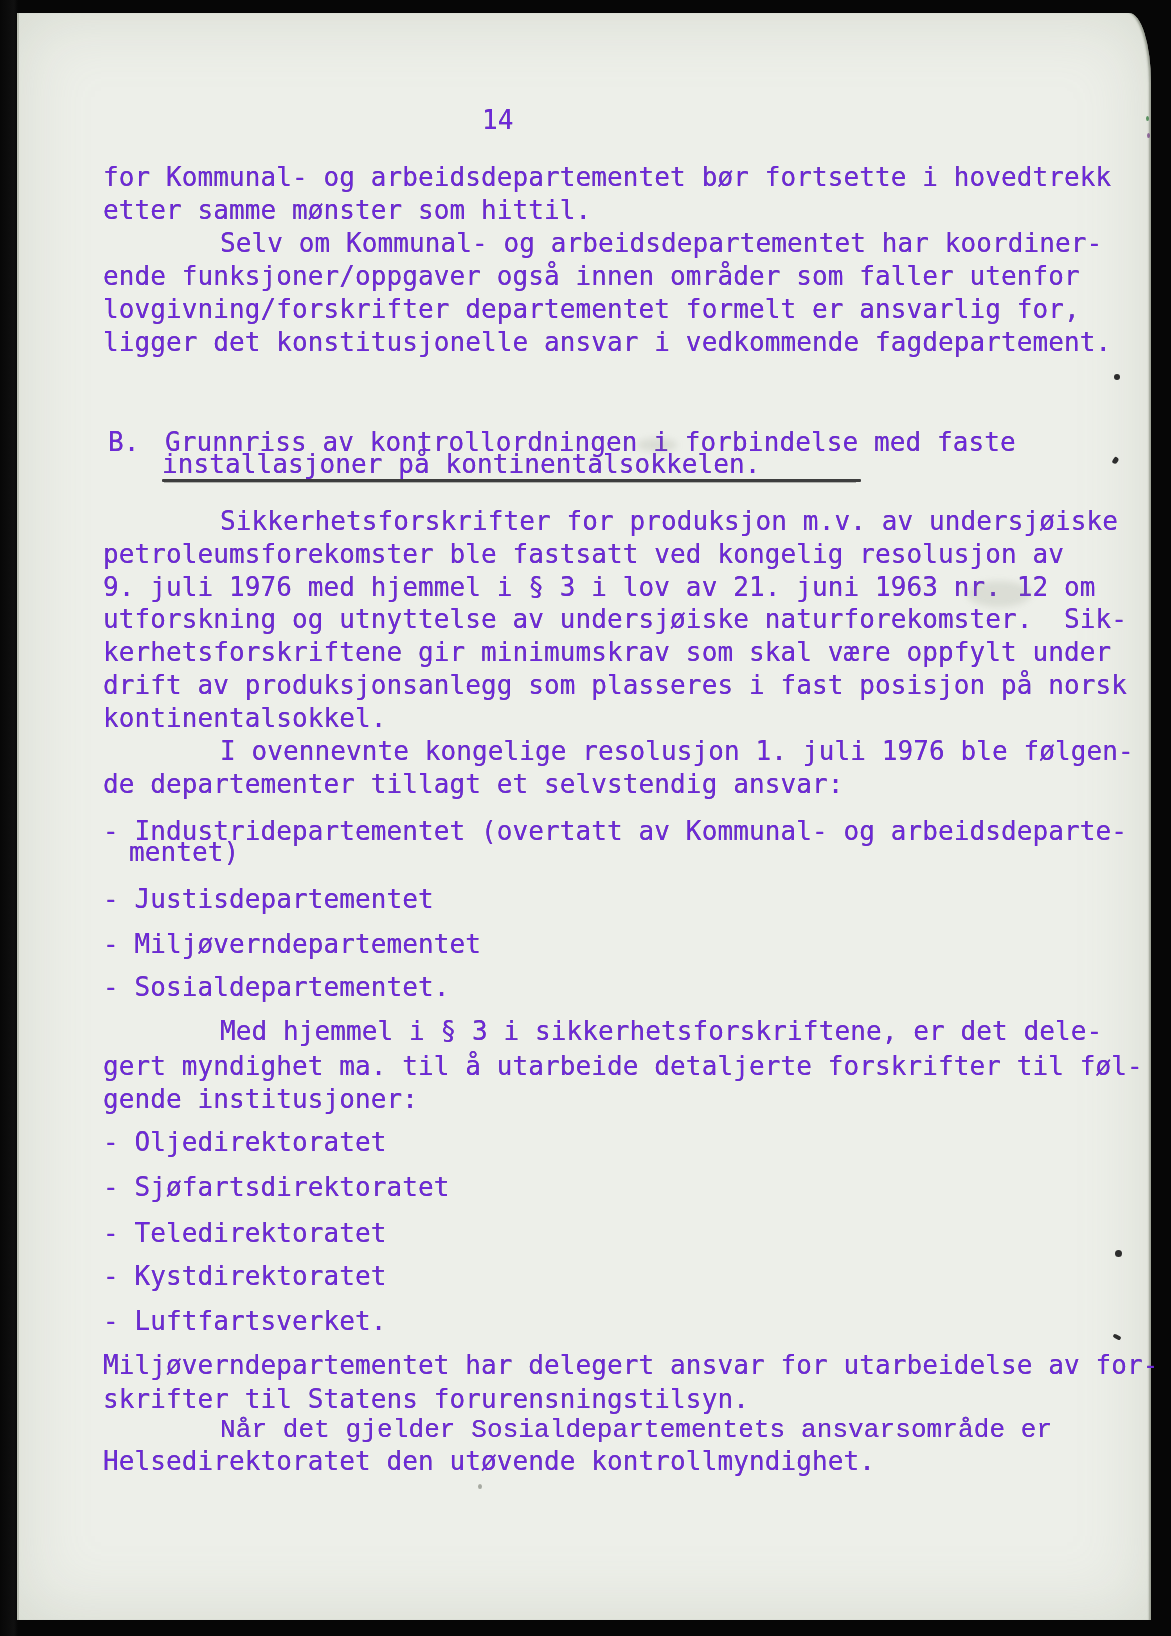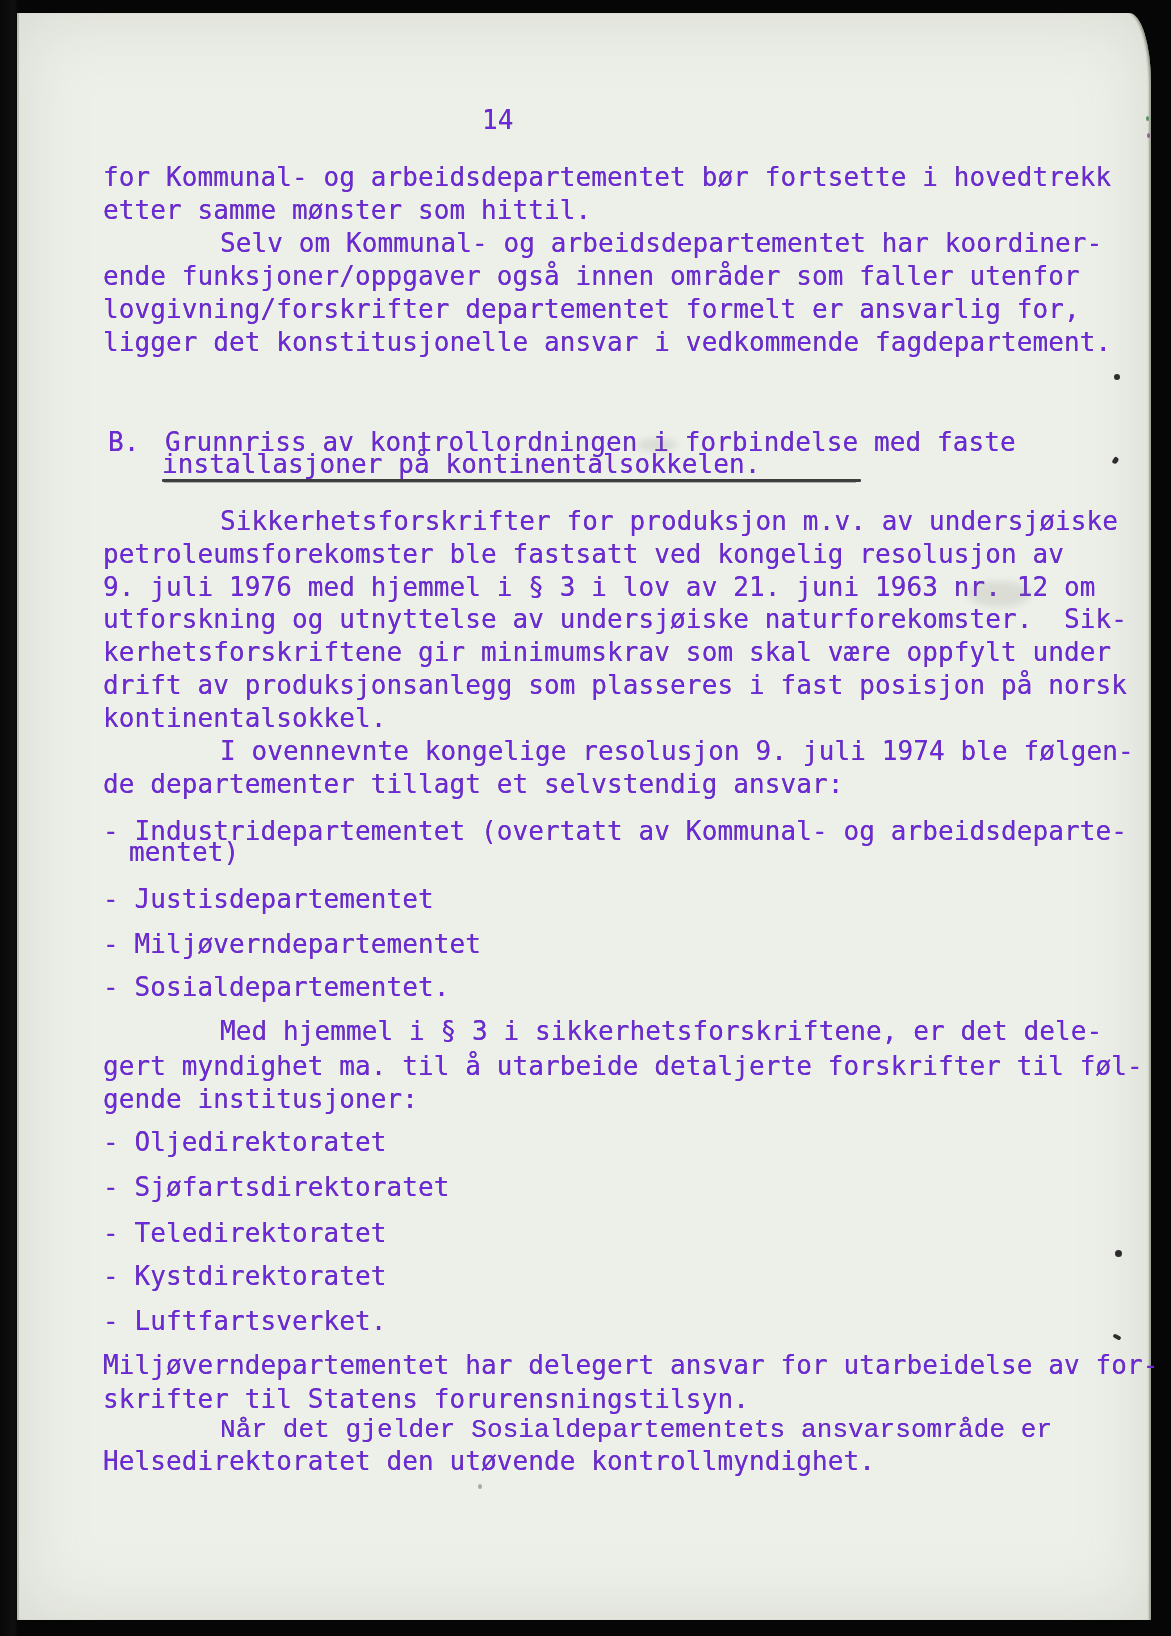--- a/index.html
+++ b/index.html
@@ -57,21 +57,21 @@
   <div class="rule" style="left:145px;top:466px;width:699px;"></div>
 
   <div class="line" style="left:203px;top:496px;">Sikkerhetsforskrifter for produksjon m.v. av undersjøiske</div>
   <div class="line" style="left:86px;top:529px;">petroleumsforekomster ble fastsatt ved kongelig resolusjon av</div>
   <div class="line" style="left:86px;top:562px;">9. juli 1976 med hjemmel i § 3 i lov av 21. juni 1963 nr. 12 om</div>
   <div class="line" style="left:86px;top:594px;">utforskning og utnyttelse av undersjøiske naturforekomster.  Sik-</div>
   <div class="line" style="left:86px;top:627px;">kerhetsforskriftene gir minimumskrav som skal være oppfylt under</div>
   <div class="line" style="left:86px;top:660px;">drift av produksjonsanlegg som plasseres i fast posisjon på norsk</div>
   <div class="line" style="left:86px;top:693px;">kontinentalsokkel.</div>
 
-  <div class="line" style="left:203px;top:726px;">I ovennevnte kongelige resolusjon 9. juli 1974 ble følgen-</div>
+  <div class="line" style="left:203px;top:726px;">I ovennevnte kongelige resolusjon 1. juli 1976 ble følgen-</div>
   <div class="line" style="left:86px;top:759px;text-align:right;">de departementer tillagt et selvstendig ansvar:</div>
 
   <div class="line" style="left:86px;top:806px;">- Industridepartementet (overtatt av Kommunal- og arbeidsdeparte-</div>
   <div class="line" style="left:112px;top:827px;">mentet)</div>
   <div class="line" style="left:86px;top:874px;">- Justisdepartementet</div>
   <div class="line" style="left:86px;top:919px;">- Miljøverndepartementet</div>
   <div class="line" style="left:86px;top:962px;">- Sosialdepartementet.</div>
 
   <div class="line" style="left:203px;top:1006px;">Med hjemmel i § 3 i sikkerhetsforskriftene, er det dele-</div>
   <div class="line" style="left:86px;top:1041px;">gert myndighet ma. til å utarbeide detaljerte forskrifter til føl-</div>

